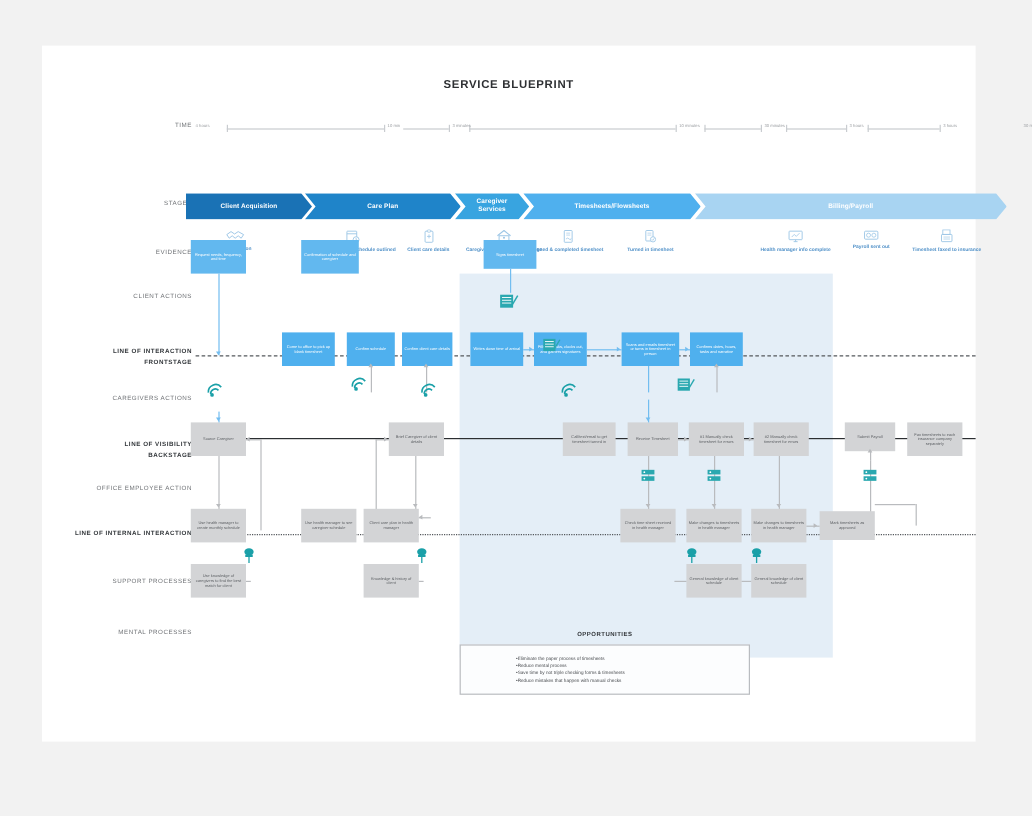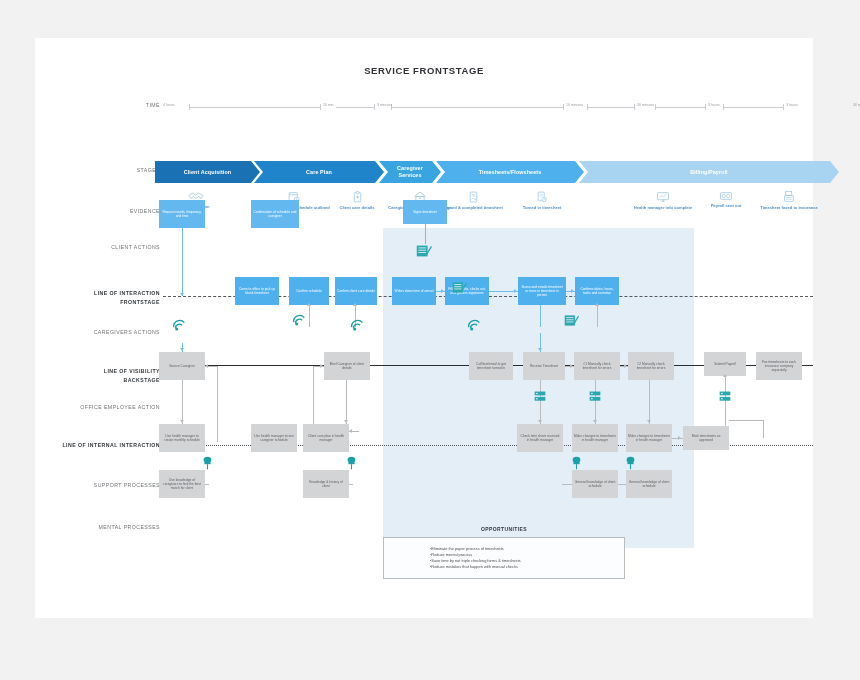--- a/index.html
+++ b/index.html
@@ -120,21 +120,21 @@
   .opp-item { font-size: 3.9px; color: #4a4d51; line-height: 1.55; }
 
   
   .ico { display: block; }
 </style>
 </head>
 <body>
 
 <div id="canvas">
 
-  <div class="title">SERVICE FRONTSTAGE</div>
+  <div class="title">SERVICE BLUEPRINT</div>
 
   <div class="band"></div>
 
   <div class="labelcol">
     <div class="rowlabel" style="top:64px;">TIME</div>
     <div class="rowlabel" style="top:129px;">STAGES</div>
     <div class="rowlabel" style="top:170px;">EVIDENCE</div>
     <div class="rowlabel" style="top:206px;">CLIENT ACTIONS</div>
     <div class="rowlabel strong" style="top:252px;">LINE OF INTERACTION</div>
     <div class="rowlabel strong" style="top:261px;">FRONTSTAGE</div>

